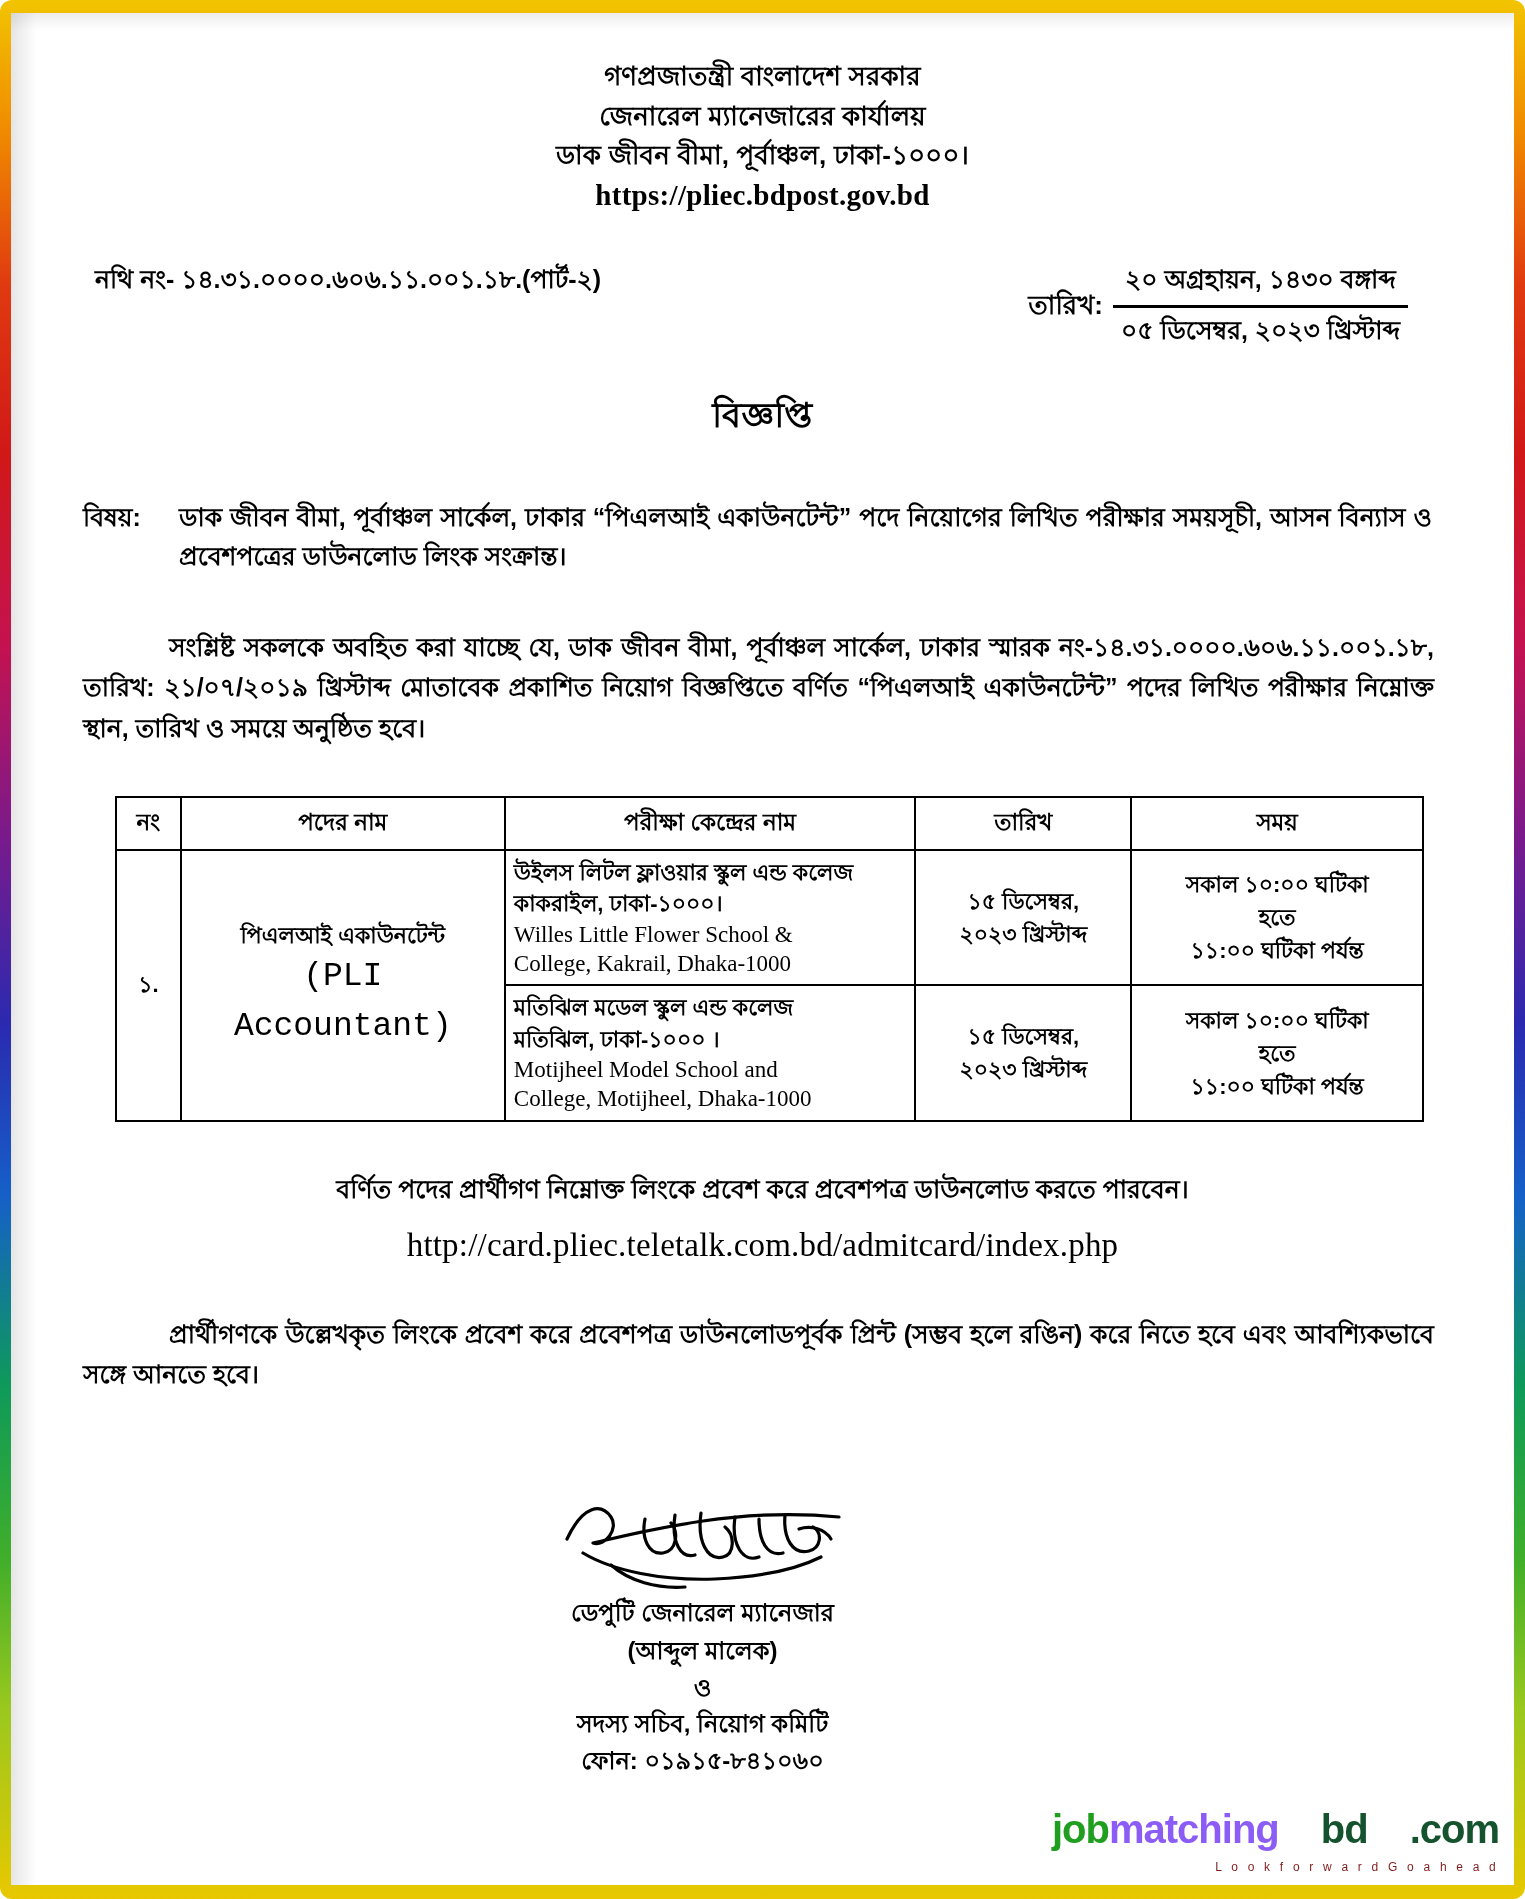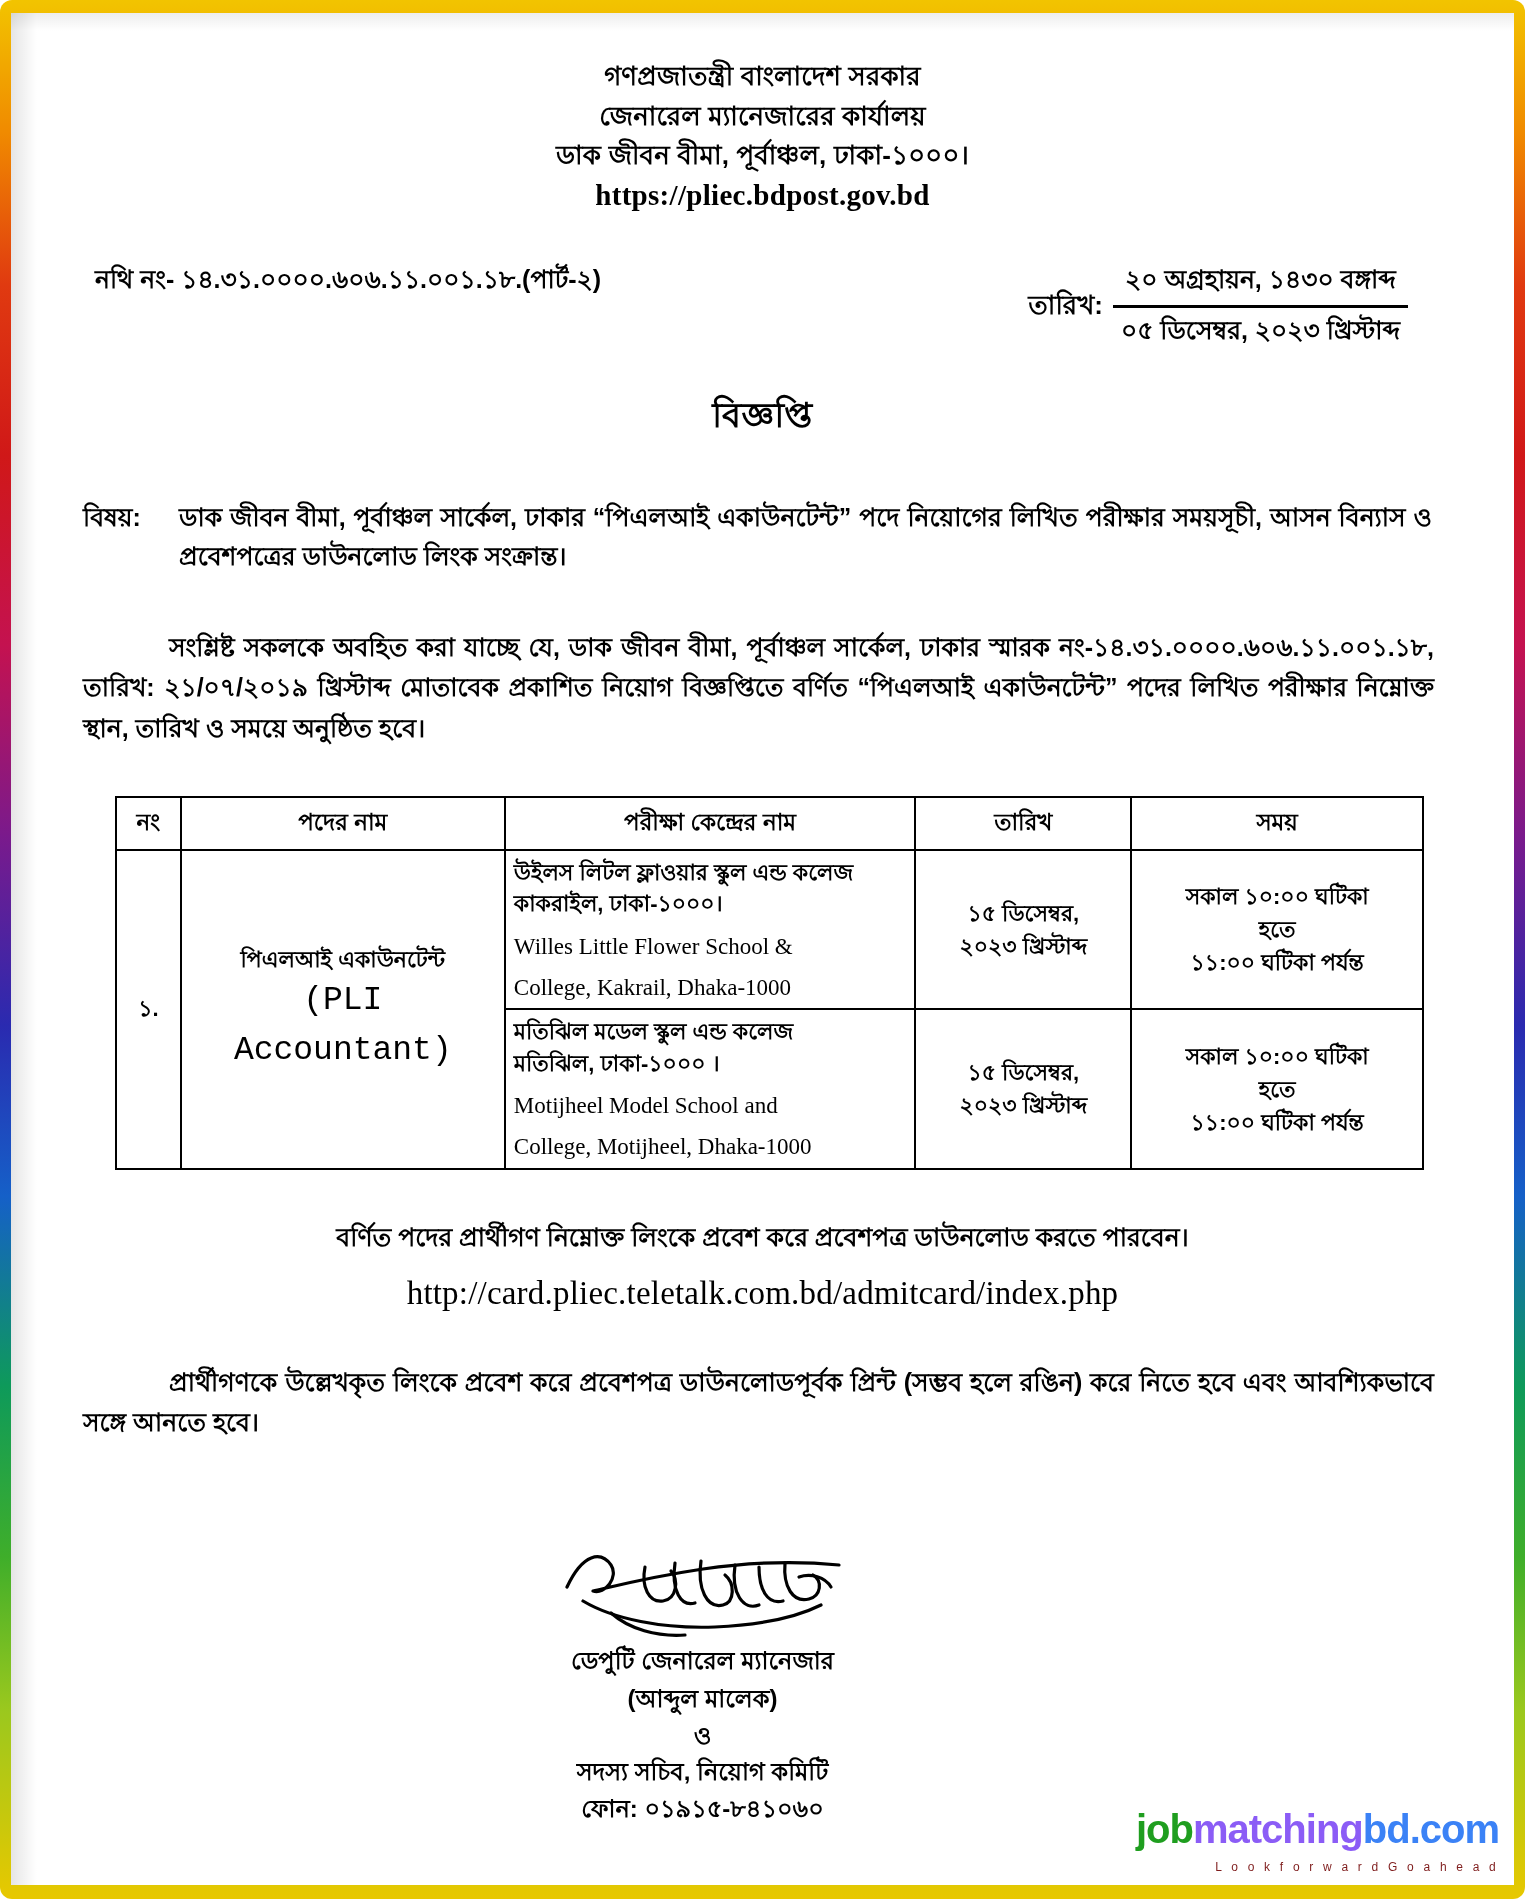--- a/index.html
+++ b/index.html
@@ -97,21 +97,21 @@
   table.exam td { font-size: 22px; }
   .col-no    { width: 60px; }
   .col-post  { width: 300px; }
   .col-venue { width: 380px; }
   .col-date  { width: 200px; }
   .col-time  { width: 270px; }
   td.c-no    { text-align: center; font-size: 26px; }
   td.c-post  { text-align: center; line-height: 1.5; }
   td.c-post .en { font-family: Liberation Mono, monospace; font-weight: 400; font-size: 33px; }
   td.c-venue { text-align: left; line-height: 1.42; padding-left: 10px; }
-  td.c-venue .en { font-family: "Liberation Serif", serif; font-weight: 400; font-size: 23px; line-height: 1.28; display:block;margin-top:12px; }
+  td.c-venue .en { font-family: "Liberation Serif", serif; font-weight: 400; font-size: 23px; line-height: 1.28; display:block; }
   td.c-date  { text-align: center; line-height: 1.5; font-size: 24px; }
   td.c-time  { text-align: center; line-height: 1.5; font-size: 23px; }
 
   
   .link-lead {
     font-size: 25px; margin-top: 48px; text-align: center; padding: 0 30px;
   }
   .admit-link {
     text-align: center; margin-top: 14px;
     font-family: "Liberation Serif", serif; font-weight: 400;
@@ -129,21 +129,21 @@
   .footer-logo {
     position: absolute; right: 26px; bottom: 26px;
     text-align: right; line-height: 1;
   }
   .logo-main {
     font-family: "Liberation Sans", sans-serif; font-weight: 700;
     font-size: 40px; letter-spacing: -1px; white-space: nowrap;
   }
   .logo-main .w1 { color: #1f9e1f; }
   .logo-main .w2 { color: #8b5cf6; }
-  .logo-main .w3 { color: #3b82f6; }
+  .logo-main .w3 { color: #14532d; margin-left: 42px; }
   .logo-tag {
     font-family: "Liberation Sans", sans-serif;
     font-size: 12px; letter-spacing: 3.2px; color: #7f1d1d;
     margin-top: 12px; white-space: nowrap;
   }
 </style>
 </head>
 <body>
 
 <div class="page">

